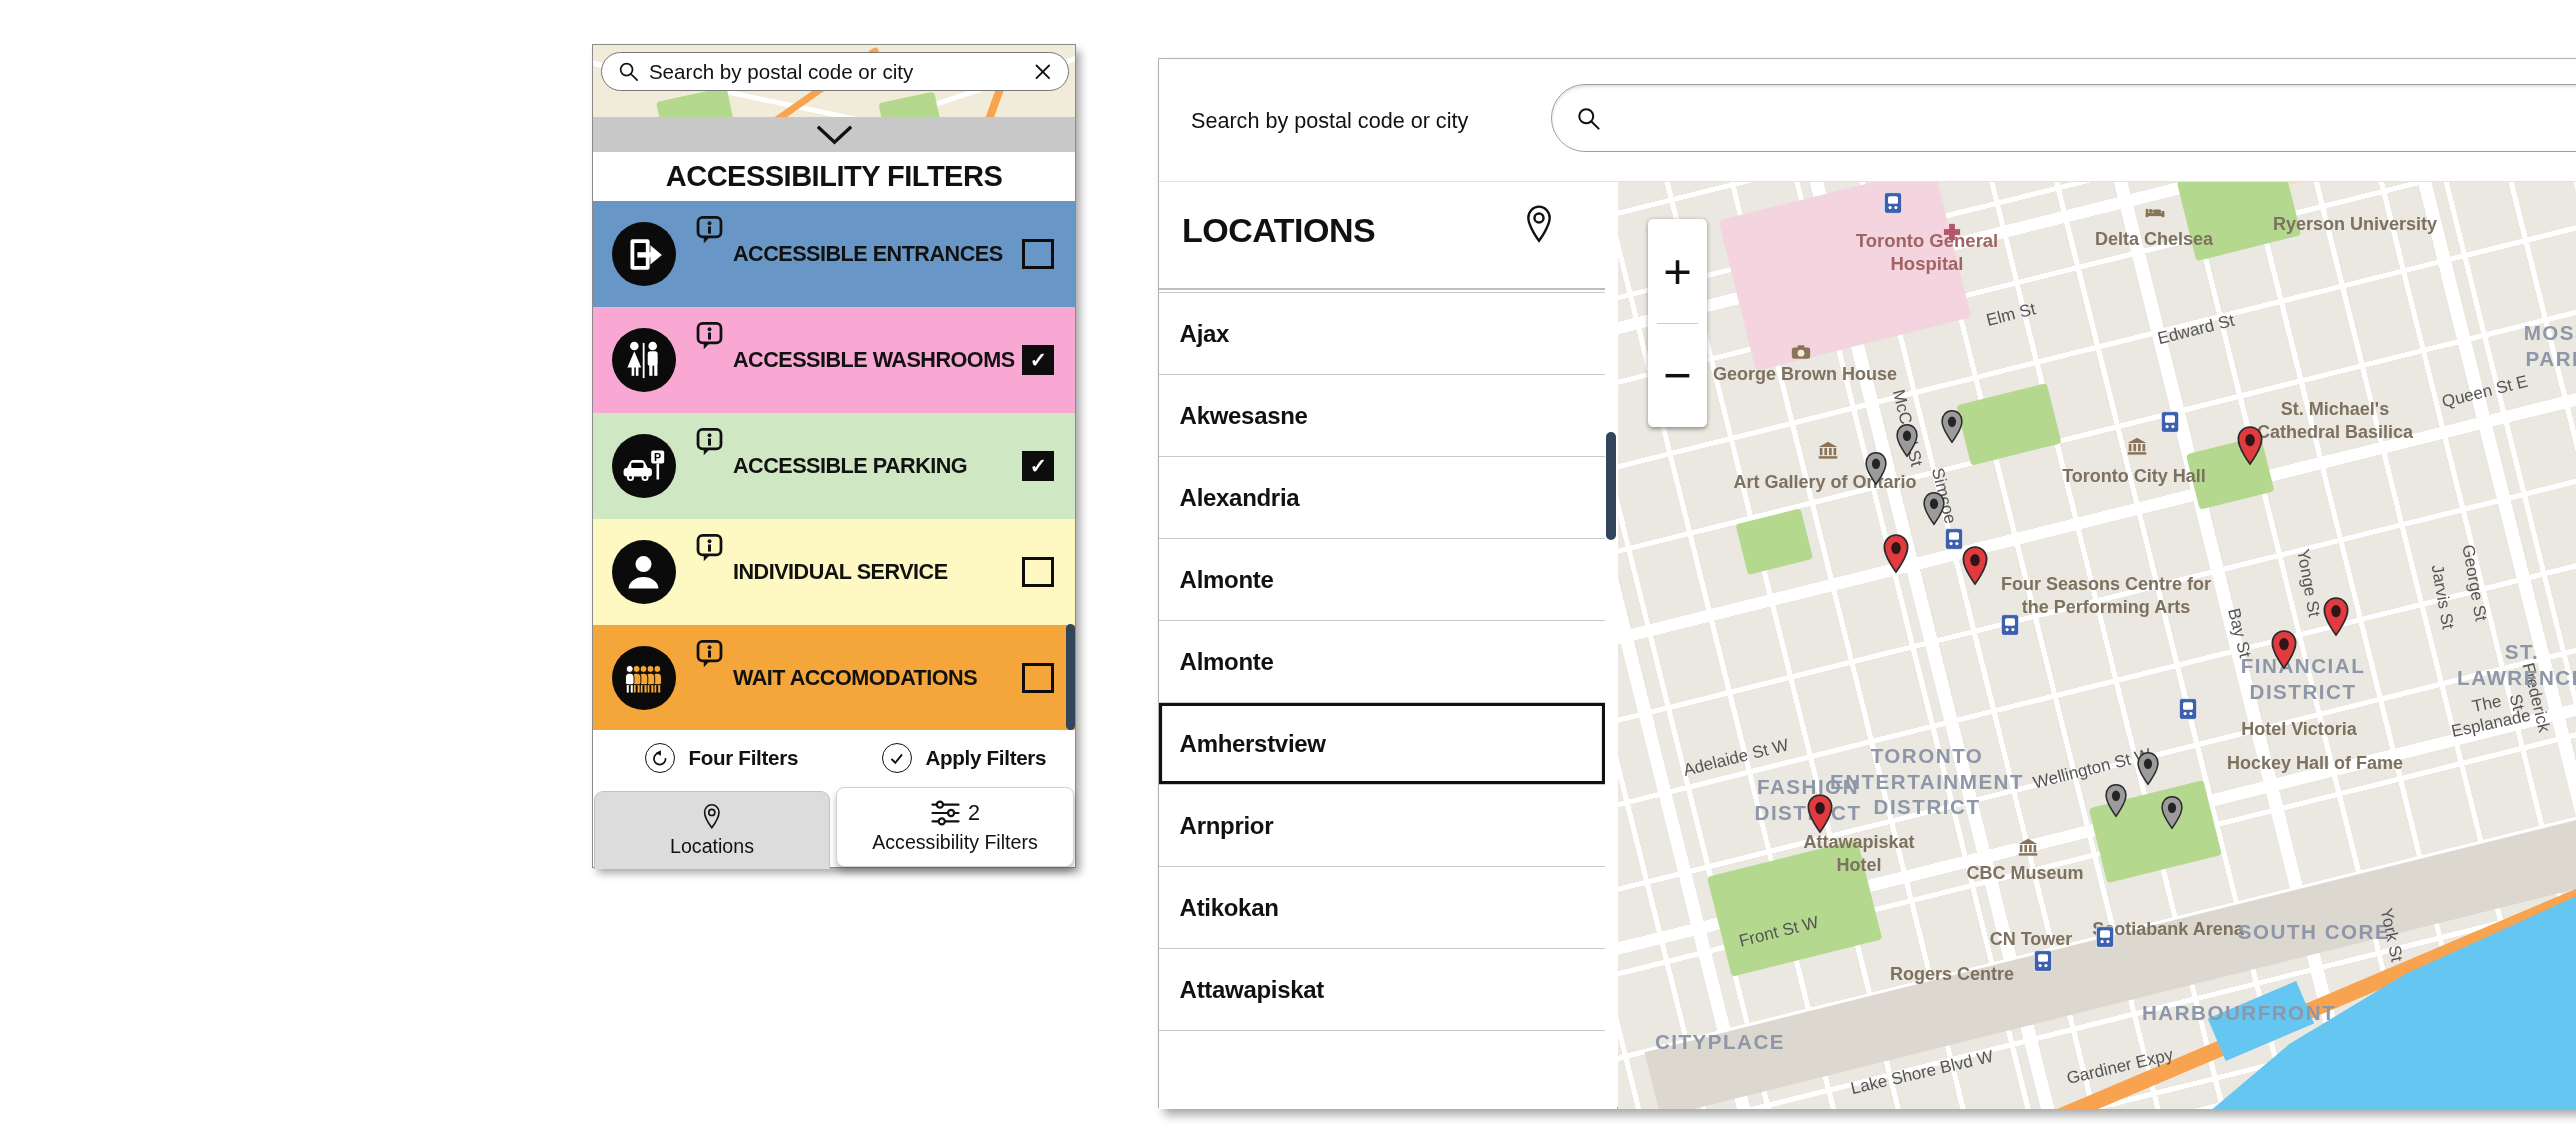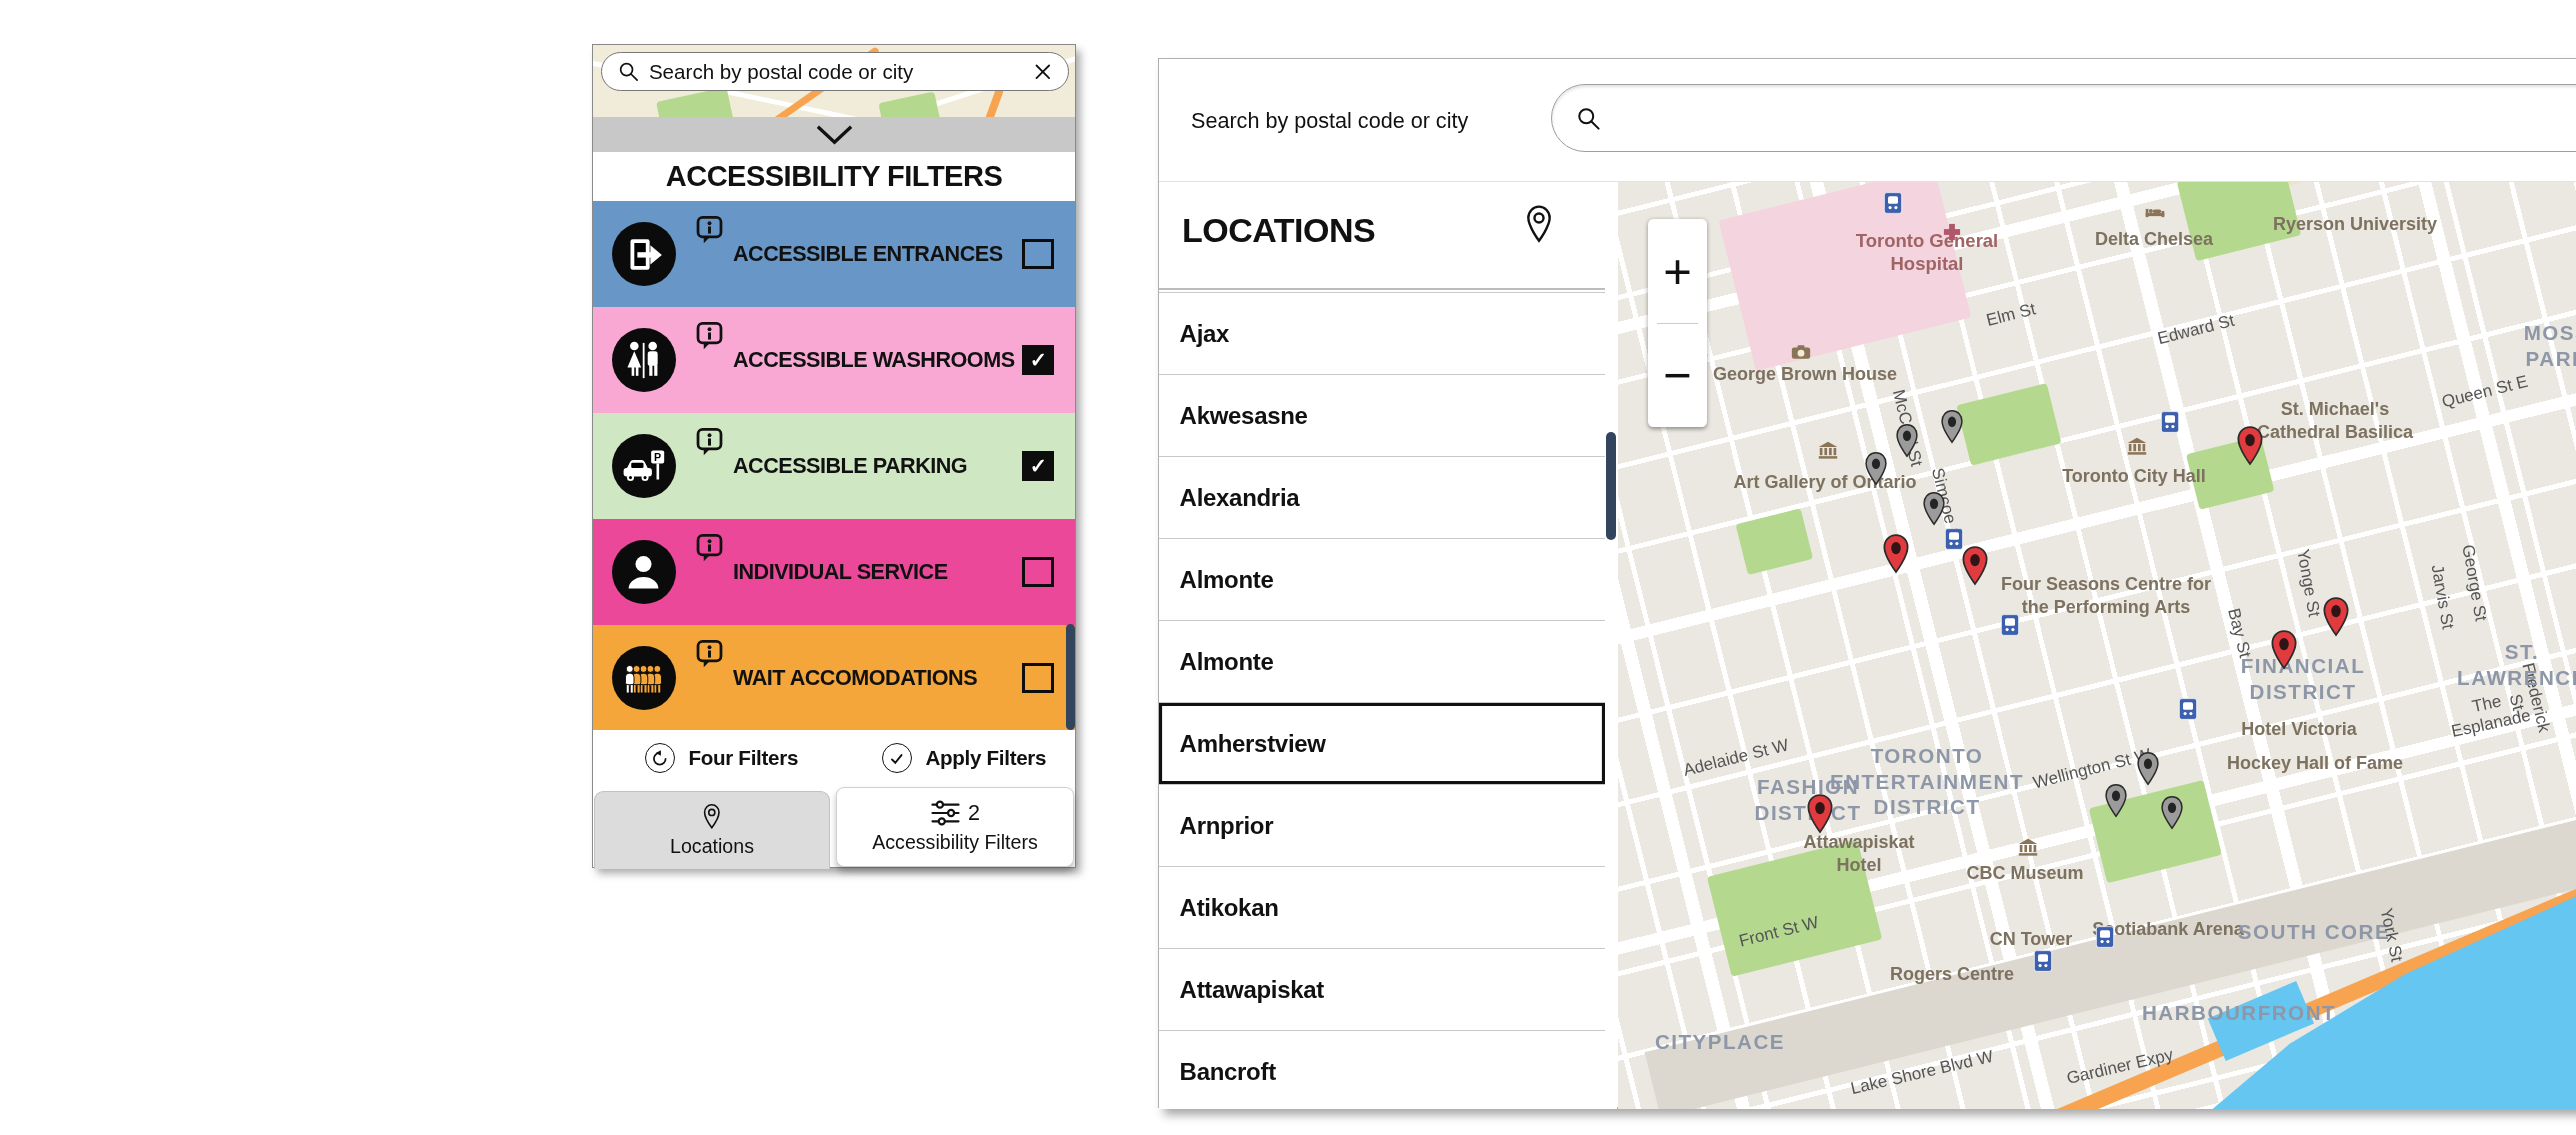--- a/index.html
+++ b/index.html
@@ -195,21 +195,21 @@
           <svg viewBox="0 0 24 27" width="100%" height="100%">
             <rect x="2" y="2" width="20" height="17" rx="4" fill="none" stroke="#111" stroke-width="2.4"></rect>
             <path d="M7 19 v5.5 l5.5 -5.5 Z" fill="#111"></path>
             <circle cx="12" cy="7.2" r="1.7" fill="#111"></circle>
             <rect x="10.7" y="10" width="2.6" height="6.2" fill="#111"></rect>
           </svg>
         </span>
         <span class="lbl cond">ACCESSIBLE PARKING</span>
         <span class="cb on">✓</span>
       </div>
-      <div class="mrow" style="background: #ec4899; padding-left: 20px;">
+      <div class="mrow" style="background: #fef9c3; padding-left: 20px;">
         <span class="icirc">
           <svg viewBox="0 0 64 64" fill="#fff">
             <circle cx="32" cy="21" r="10.5"></circle>
             <path d="M12.5 53 a19.5 15 0 0 1 39 0 z"></path>
           </svg>
         </span>
         <span class="info">
           <svg viewBox="0 0 24 27" width="100%" height="100%">
             <rect x="2" y="2" width="20" height="17" rx="4" fill="none" stroke="#111" stroke-width="2.4"></rect>
             <path d="M7 19 v5.5 l5.5 -5.5 Z" fill="#111"></path>
@@ -349,21 +349,20 @@
     <div id="loc-rows">
         <div class="lrow">Ajax</div>
         <div class="lrow">Akwesasne</div>
         <div class="lrow">Alexandria</div>
         <div class="lrow">Almonte</div>
         <div class="lrow">Almonte</div>
         <div class="lrow sel">Amherstview</div>
         <div class="lrow">Arnprior</div>
         <div class="lrow">Atikokan</div>
         <div class="lrow">Attawapiskat</div>
-        <div class="lrow">Bancroft</div>
       </div>
   </div>
   <div id="loc-scroll" class="abs">
     <div id="loc-thumb"></div>
   </div>
 
   <div id="map" class="abs">
     <div id="grid">
       <div class="patch" style="left:479px;top:216px;width:222px;height:155px;background:#f4d4de;"></div>
 

